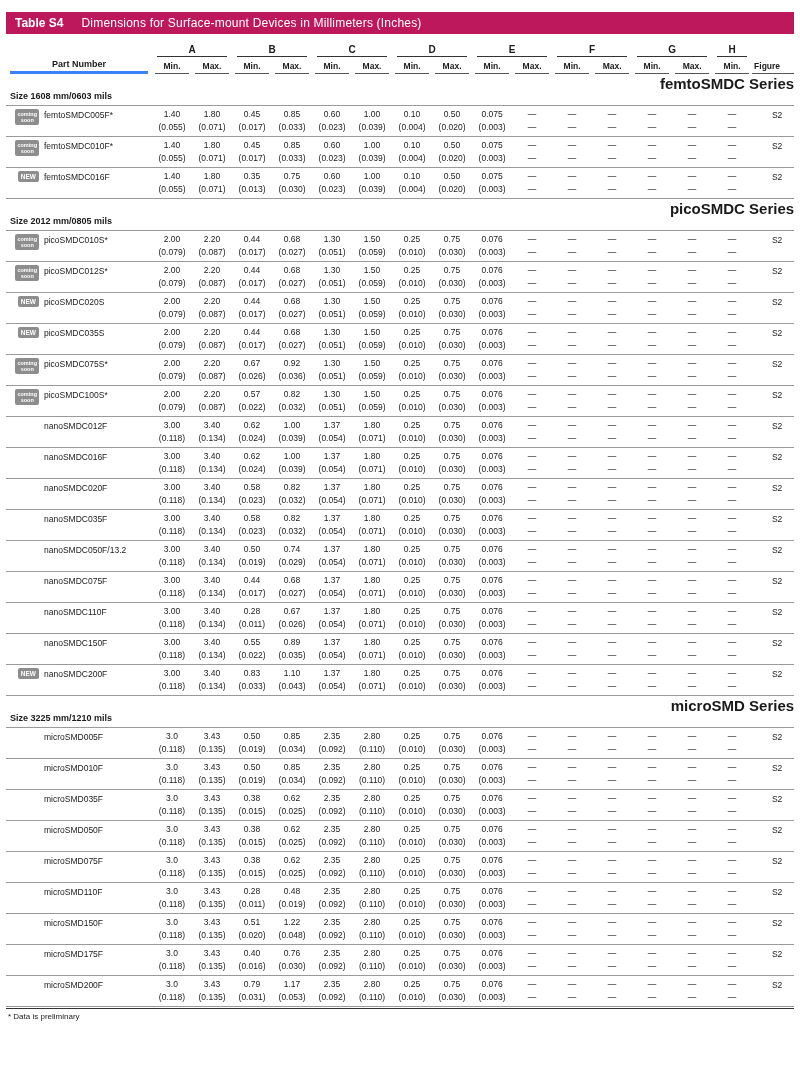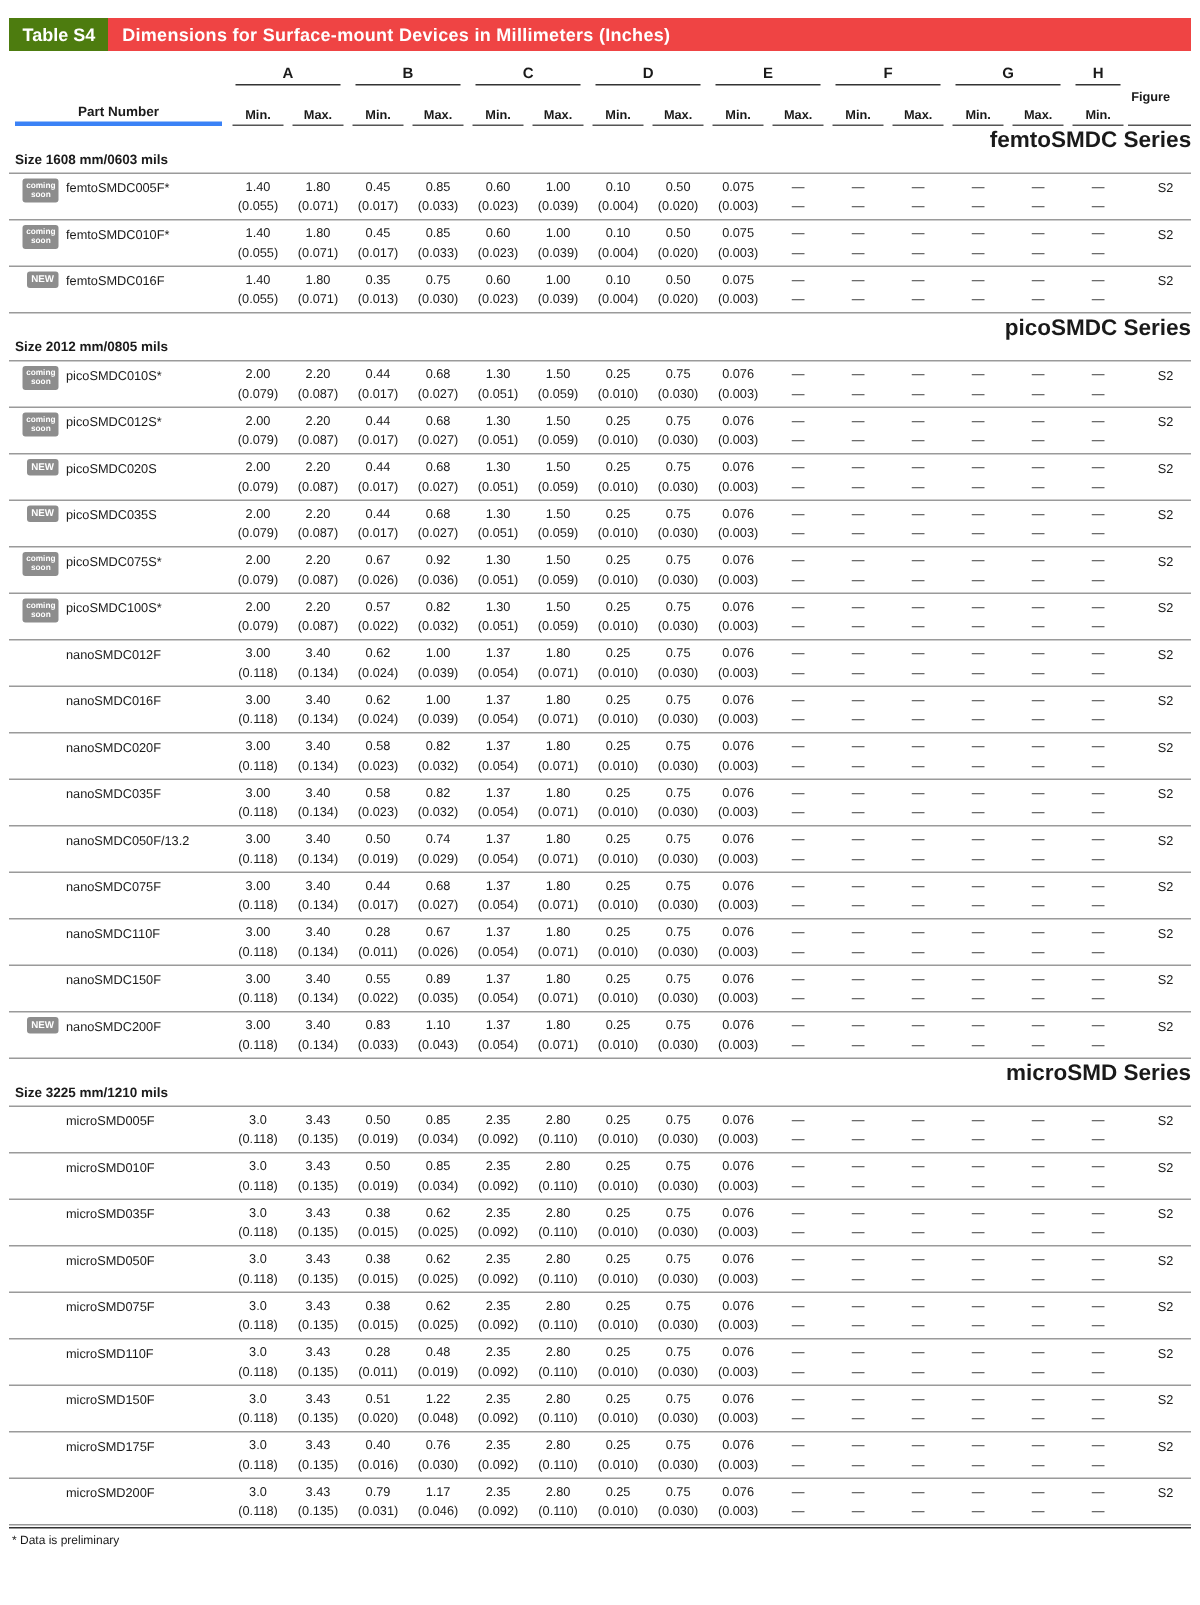--- a/index.html
+++ b/index.html
@@ -1,31 +1,31 @@
 <!DOCTYPE html>
 <html><head>
 <meta charset="utf-8">
 <style>
   * { box-sizing: border-box; }
   html, body { margin: 0; padding: 0; background: #fff; }
   body { font-family: "Liberation Sans", sans-serif; color: #1a1a1a; }
   .page { width: 800px; padding: 12px 6px 8px 6px; }
 
   .title-bar { display: flex; width: 788px; height: 22px; }
-  .title-label { background: #4d7c0f; color: #fff; font-weight: bold; font-size: 12px; padding: 4px 9px 0 9px; white-space: nowrap; }
-  .title-text { background: #ef4444; color: #fff; font-weight: bold; font-size: 12px; padding: 4px 9px 0 9px; flex: 1; letter-spacing: 0.2px; }
+  .title-label { background: #be185d; color: #fff; font-weight: bold; font-size: 12px; padding: 4px 9px 0 9px; white-space: nowrap; }
+  .title-text { background: #be185d; color: #fff; font-weight: normal; font-size: 12px; padding: 4px 9px 0 9px; flex: 1; letter-spacing: 0.2px; }
 
   table.dims-table { border-collapse: collapse; table-layout: fixed; width: 788px; margin-top: 10px; }
   th, td { padding: 0; vertical-align: top; }
 
   thead th { vertical-align: bottom; }
   .group-label { font-weight: bold; font-size: 10px; text-align: center; border-bottom: 1px solid #333; margin: 0 5px 0 5px; padding-bottom: 1px; }
   .sub-th-inner { font-weight: bold; font-size: 8.5px; text-align: center; border-bottom: 1px solid #555; margin: 0 3px; padding: 2px 0 2px 0; }
   .part-th-inner { font-weight: bold; font-size: 9px; text-align: center; border-bottom: 3px solid #3b82f6; margin: 0 4px 0 4px; padding: 2px 0 2px 0; }
-  .fig-th-inner { font-weight: bold; font-size: 8.5px; text-align: left; border-bottom: 1px solid #555; padding: 2px 0 14px 2px; }
+  .fig-th-inner { font-weight: bold; font-size: 8.5px; text-align: left; border-bottom: 1px solid #555; padding: 2px 0 2px 2px; }
 
   .section-cell { padding: 4px 0 3px 4px; border-bottom: 1px solid #9a9a9a; }
   .series-name { font-weight: bold; font-size: 15px; line-height: 12px; text-align: right; }
   .size-label  { font-weight: bold; font-size: 9px; line-height: 12px; }
 
   tr.part-row td { border-bottom: 1px solid #9a9a9a; }
   .badge-cell { text-align: right; padding: 3px 3px 0 0; }
   .badge { display: inline-block; background: #8d8d8d; color: #fff; font-weight: bold; border-radius: 2px; vertical-align: top; }
   .badge.coming { font-size: 5.5px; line-height: 6px; padding: 2px 2px; text-align: center; }
   .badge.new { font-size: 6.5px; line-height: 7px; padding: 2px 3px; }
@@ -1857,21 +1857,21 @@
           <td class="val-cell">
             <div class="mm-line">3.43</div>
             <div class="in-line">(0.135)</div>
           </td>
           <td class="val-cell">
             <div class="mm-line">0.79</div>
             <div class="in-line">(0.031)</div>
           </td>
           <td class="val-cell">
             <div class="mm-line">1.17</div>
-            <div class="in-line">(0.046)</div>
+            <div class="in-line">(0.053)</div>
           </td>
           <td class="val-cell">
             <div class="mm-line">2.35</div>
             <div class="in-line">(0.092)</div>
           </td>
           <td class="val-cell">
             <div class="mm-line">2.80</div>
             <div class="in-line">(0.110)</div>
           </td>
           <td class="val-cell">

